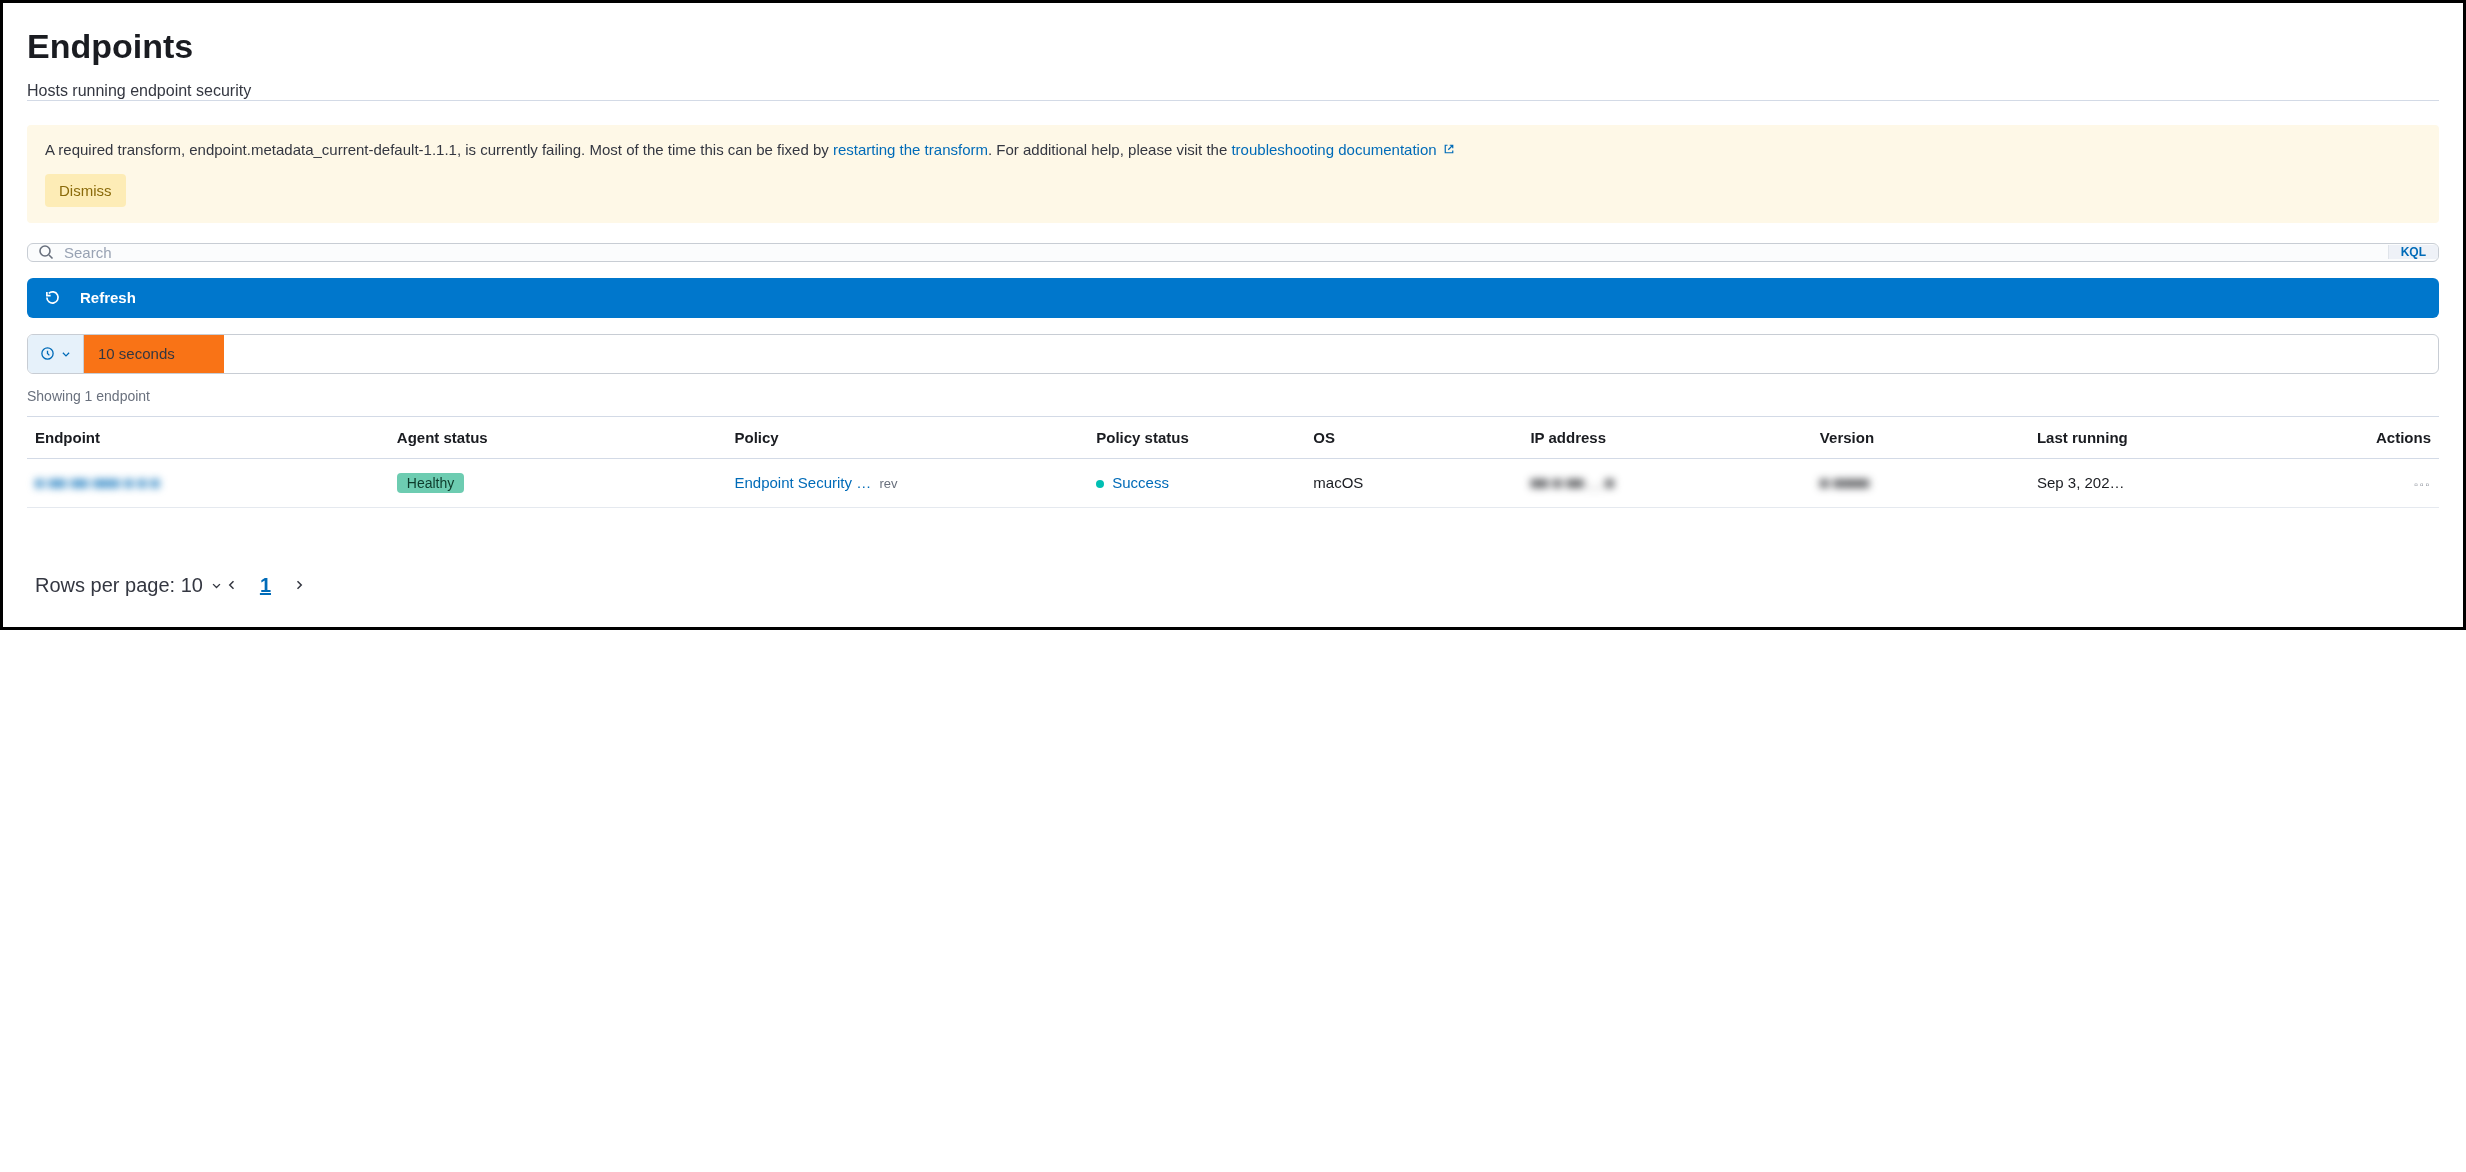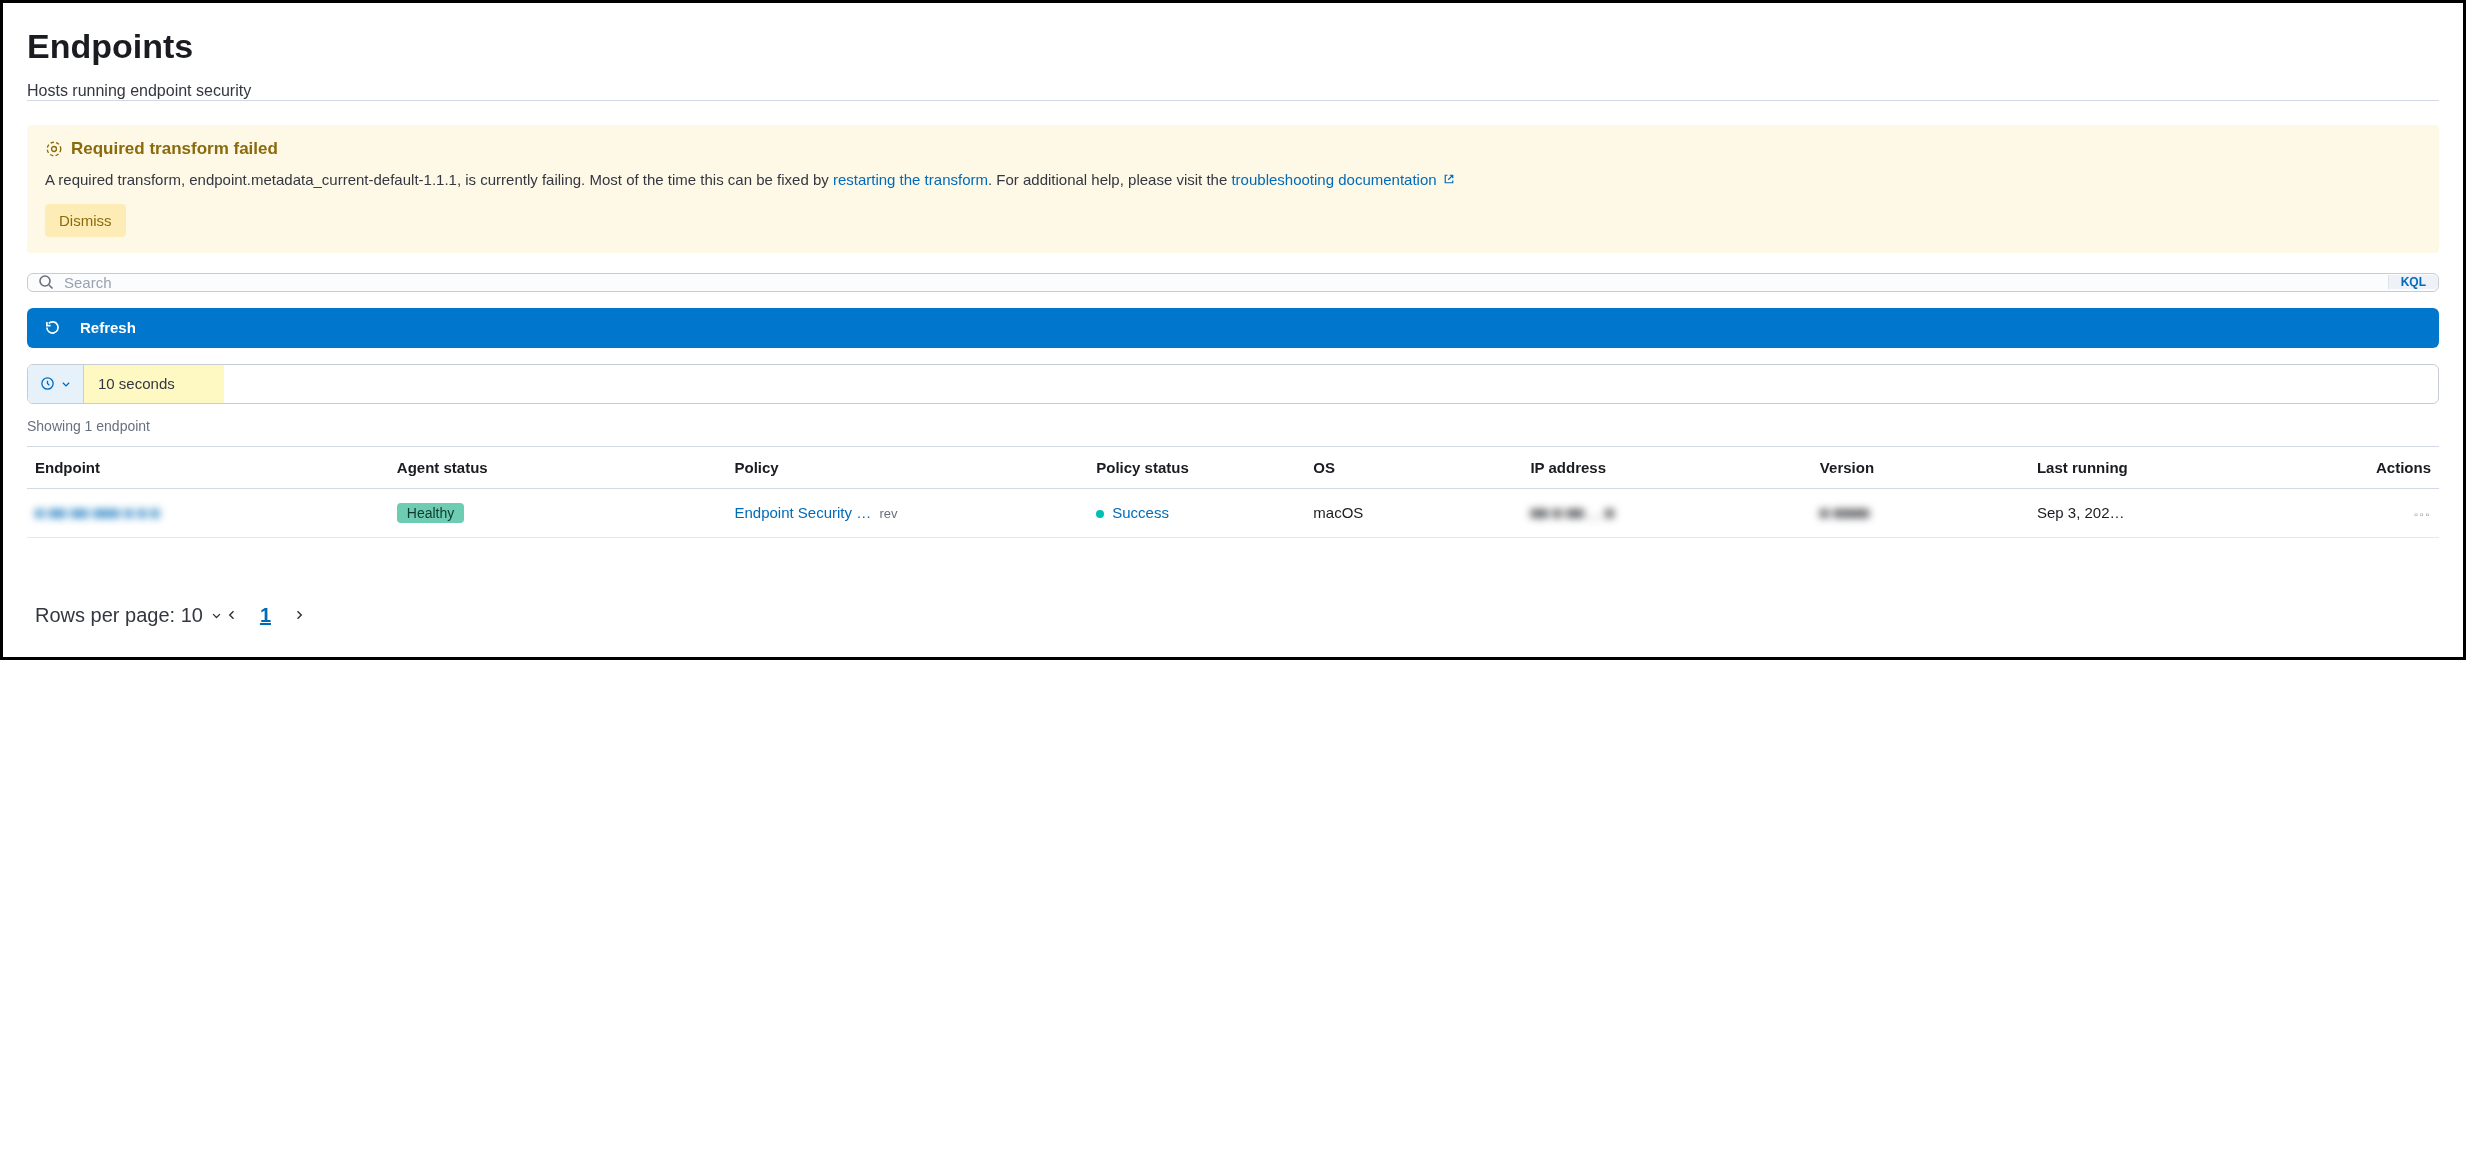--- a/index.html
+++ b/index.html
@@ -137,21 +137,21 @@
     color: #006bb8;
     cursor: pointer;
     border-right: 1px solid #c8cdd4;
   }
   .interval-label {
     padding: 0 30px 0 14px;
     display: flex;
     align-items: center;
     font-size: 15px;
     color: #343741;
-    background: #fef9c3;
+    background: #f97316;
     min-width: 140px;
   }
   .showing {
     font-size: 14px;
     color: #69707d;
     margin-bottom: 12px;
   }
   table {
     width: 100%;
     border-collapse: collapse;
@@ -242,29 +242,20 @@
 </style>
 </head>
 <body>
 
 <h1 class="page-title">Endpoints</h1>
 <p class="page-subtitle">Hosts running endpoint security</p>
 
 <hr class="divider">
 
 <div class="callout">
-  <div class="callout-header">
-    <span>
-      <svg width="18" height="18" viewBox="0 0 16 16" fill="none" stroke="#8a6a0a" stroke-width="1.2">
-        <circle cx="8" cy="8" r="6" stroke-dasharray="3 2"></circle>
-        <circle cx="8" cy="8" r="2.2" fill="none"></circle>
-      </svg>
-    </span>
-    <span class="callout-title">Required transform failed</span>
-  </div>
   <p class="callout-body">
     <span>A required transform, endpoint.metadata_current-default-1.1.1, is currently failing. Most of the time this can be fixed by </span><a href="#">restarting the transform</a><span>. For additional help, please visit the </span><a href="#"><span>troubleshooting documentation</span><span class="ext-icon"> 
       <svg style="display:inline" width="12" height="12" viewBox="0 0 16 16" fill="none" stroke="#006bb8" stroke-width="1.6">
         <path d="M6 3H3v10h10v-3M9 3h4v4M13 3L7 9"></path>
       </svg>
     </span></a>
   </p>
   <button class="dismiss-btn">Dismiss</button>
 </div>
 

